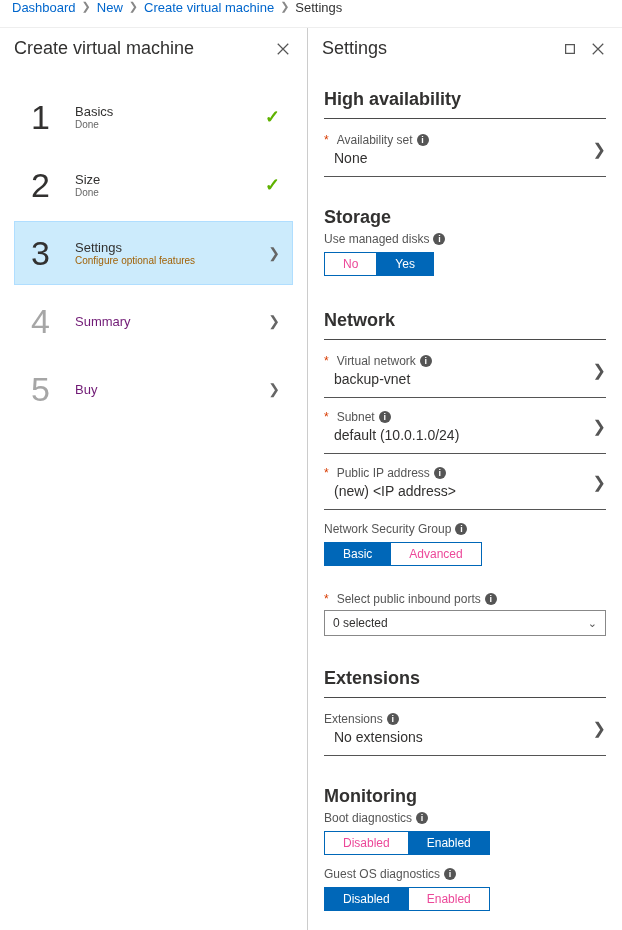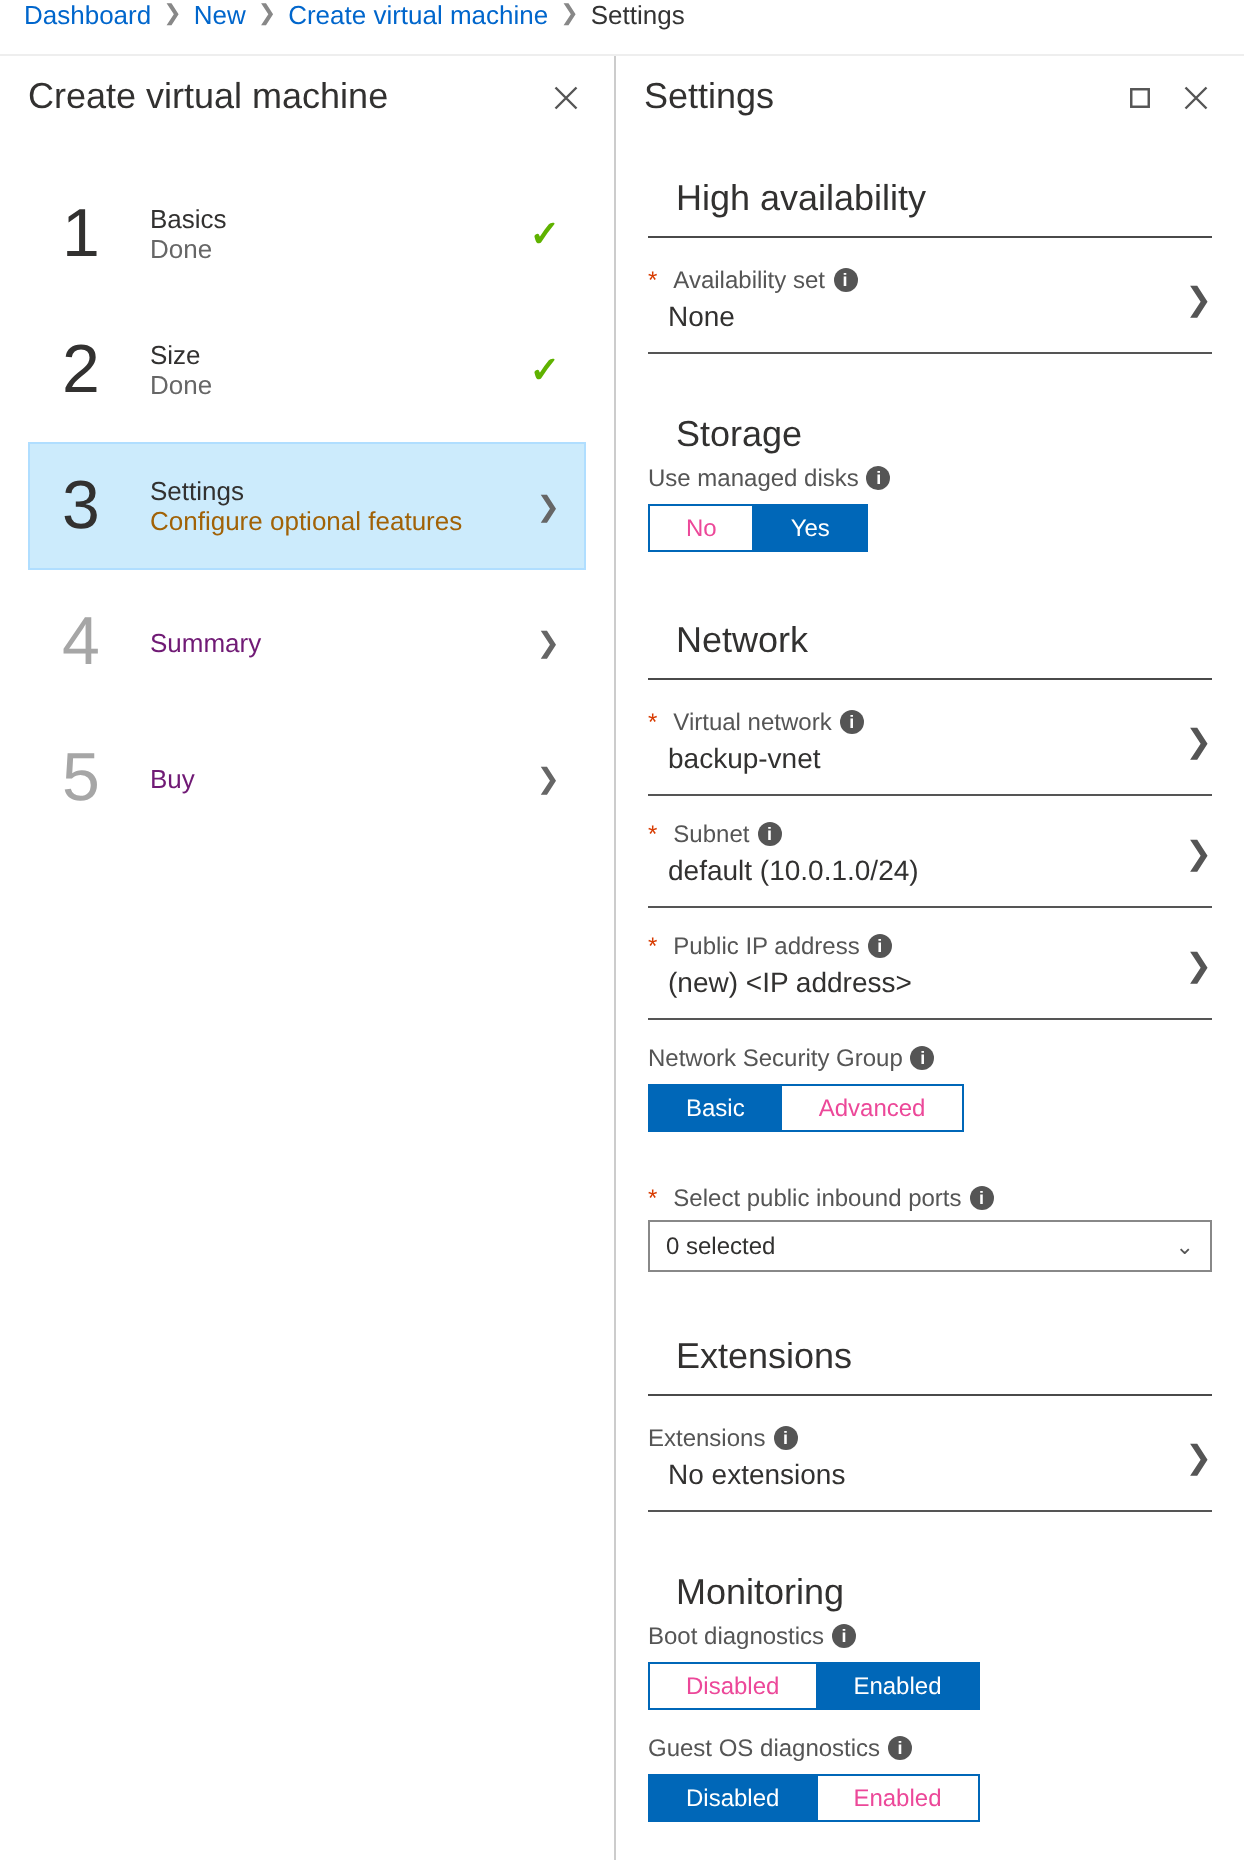--- a/index.html
+++ b/index.html
@@ -22,28 +22,28 @@
 
   
   .steps { padding: 10px 6px; }
   .step { display:flex; align-items:center; height:64px; padding:0 12px 0 16px; margin:4px 8px; border:1px solid transparent; position:relative; }
   .step.active { background:#ccebfc; border-color:#b0deff; }
   .step.muted .step-title, .step.muted .step-sub { color:#701a75; }
   .step-num { font-size:34px; font-weight:300; width:34px; color:#323130; }
   .step.muted .step-num { color:#a6a6a6; }
   .step-text { flex:1; padding-left:10px; }
   .step-title { font-size:13px; }
-  .step-sub   { font-size:13px; color:#666; }
+  .step-sub   { font-size:10px; color:#666; }
   .step.active .step-sub { color:#a16207; }
   .check { color:#5fb200; font-size:18px; font-weight:bold; }
   .step-chevron { color:#666; font-size:14px; margin-left:6px; }
 
   
   .settings-body { padding: 4px 16px 30px 16px; }
-  .section-h { font-size:18px; font-weight:400; padding-top:22px; padding-bottom:4px;margin-left:14px; }
+  .section-h { font-size:18px; font-weight:700; padding-top:22px; padding-bottom:4px; }
   .section-h.first { padding-top:14px; }
   .rule-dark { border:none; border-top:1px solid #4a4a4a; margin:4px 0 10px 0; }
 
   .req { color:#d83b01; font-size:12px; padding-right:4px; }
   .label-line { display:flex; align-items:center; gap:4px; font-size:12px; color:#555; }
   .info-icon { display:inline-flex; width:12px; height:12px; border-radius:50%; background:#555; color:#fff; font-size:9px; align-items:center; justify-content:center; font-weight:bold; line-height:1; }
 
   .field { padding: 4px 0 10px 0; }
   .field.click { display:flex; align-items:flex-end; cursor:pointer; }
   .field.click .field-left { flex:1; }

